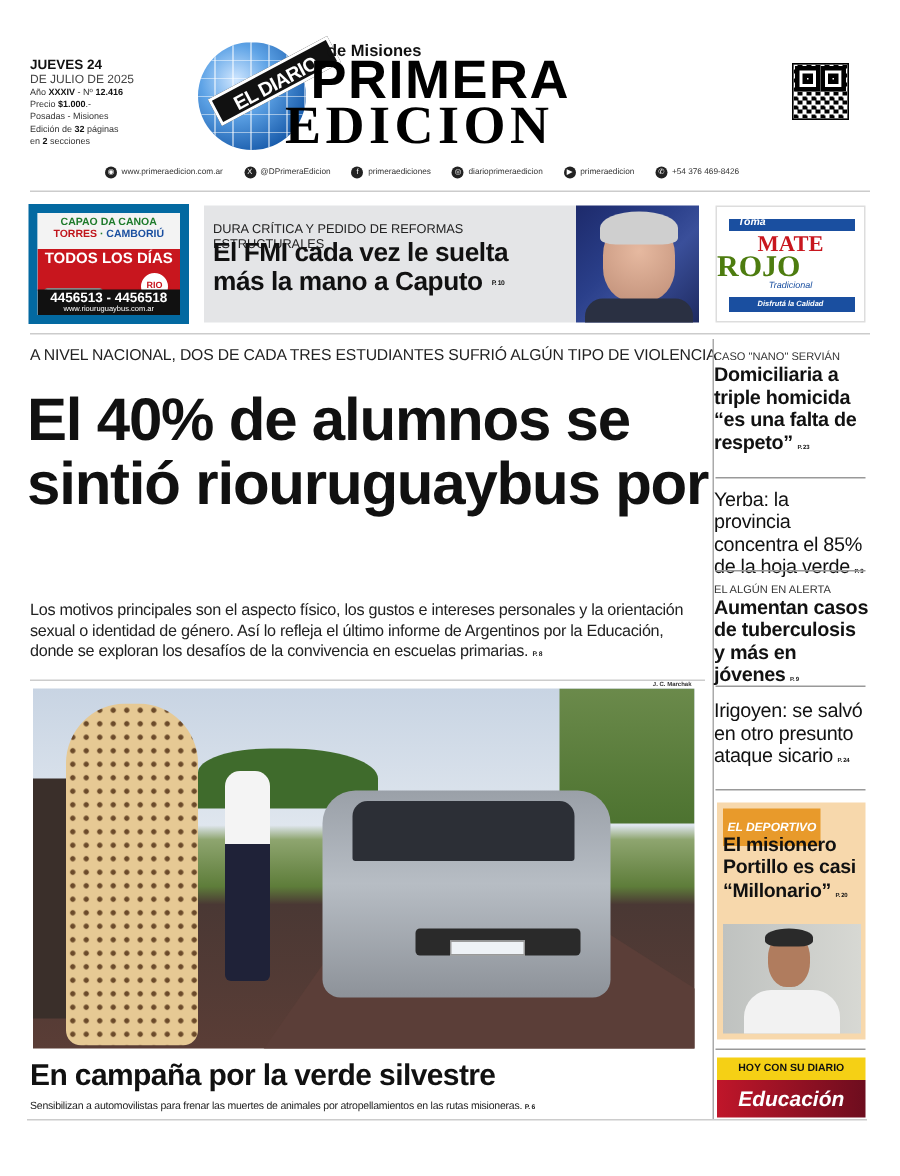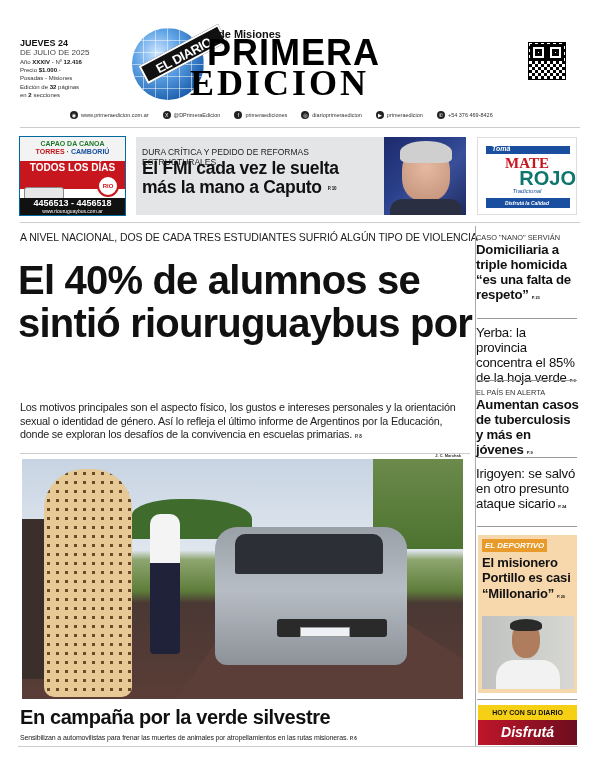--- a/index.html
+++ b/index.html
@@ -19,41 +19,41 @@
 .qr{left:528px;top:42px;width:38px;height:38px;background:
  conic-gradient(from 0deg,#000 25%,#fff 0 50%,#000 0 75%,#fff 0) 0 0/6px 6px;border:1px solid #000}
 .qr::before,.qr::after{content:"";position:absolute;width:11px;height:11px;border:3px solid #000;background:#fff;box-shadow:inset 0 0 0 2px #fff, inset 0 0 0 5px #000}
 .qr::before{left:1px;top:1px}.qr::after{right:1px;top:1px}
 
 .social{left:70px;top:111px;width:480px;display:flex;gap:14px;font-size:5.5px;color:#333;align-items:center}
 .social .it{display:flex;align-items:center;gap:3px}
 .social .ic{width:8px;height:8px;border-radius:50%;background:#222;color:#fff;font-size:5px;line-height:8px;text-align:center}
 .rule{height:1px;background:#ccc}
 
-.ad-bus{left:19px;top:136px;width:107px;height:80px;background:#fff;border:1px solid #0369a1;overflow:hidden}
+.ad-bus{left:19px;top:136px;width:107px;height:80px;background:#fff;border:6px solid #0369a1;overflow:hidden}
 .ad-bus .top{height:24px;background:#f3f3f3;text-align:center;font-size:7px;font-weight:bold;line-height:8px;padding-top:3px;color:#1d7a2a}
 .ad-bus .top span{color:#c0161d}
 .ad-bus .red{height:28px;background:#c8161e;color:#fff;font-weight:bold;font-size:10px;text-align:center;line-height:14px}
 .ad-bus .rio{position:absolute;right:6px;top:38px;width:22px;height:22px;border-radius:50%;background:#fff;border:2px solid #c8161e;color:#c8161e;font-size:6px;font-weight:bold;text-align:center;line-height:18px}
 .ad-bus .bus{position:absolute;left:4px;top:50px;width:40px;height:14px;background:#e6e6e6;border-radius:3px;border:1px solid #888}
 .ad-bus .phone{position:absolute;left:0;right:0;bottom:0;height:17px;background:#111;color:#fff;text-align:center;font-size:9px;font-weight:bold;line-height:10px}
 .ad-bus .phone small{display:block;font-size:5px;line-height:6px;font-weight:normal}
 .fmi{left:136px;top:137px;width:248px;height:78px;background:#e4e5e7}
 .fmi .kick{position:absolute;left:6px;top:10px;font-size:8.5px;color:#222}
 .fmi .head{position:absolute;left:6px;top:22px;font-size:17.5px;font-weight:bold;line-height:19px;color:#111;letter-spacing:-0.3px}
 .fmi .pg{font-size:4.5px;font-weight:bold;margin-left:6px;vertical-align:middle}
 .fmi-photo{left:384px;top:137px;width:82px;height:78px;background:linear-gradient(135deg,#1d2a6b 0%,#2a3f8a 40%,#3a4f9a 60%,#1e2a60 100%);overflow:hidden}
 .fmi-photo .face{position:absolute;left:18px;top:8px;width:48px;height:56px;border-radius:45% 45% 40% 40%;background:radial-gradient(circle at 50% 40%,#e6b9a0,#c08f78);}
 .fmi-photo .hair{position:absolute;left:16px;top:4px;width:52px;height:22px;border-radius:50% 50% 20% 20%;background:#cfcfcf}
 .fmi-photo .suit{position:absolute;left:6px;top:62px;width:72px;height:20px;background:#2a3042;border-radius:12px 12px 0 0}
 .ad-mate{left:477px;top:137px;width:100px;height:78px;border:1px solid #ddd;background:#fff;overflow:hidden}
 .ad-mate .band{position:absolute;left:8px;top:8px;width:84px;height:62px;background:#fff;border-top:8px solid #1a4fa0;border-bottom:10px solid #1a4fa0}
 .ad-mate .toma{position:absolute;left:14px;top:7px;font-size:7px;color:#fff;font-style:italic;font-weight:bold}
 .ad-mate .m1{position:absolute;left:0;right:0;top:18px;text-align:center;font-family:"Liberation Serif",serif;font-weight:bold;color:#c8161e;font-size:15px;line-height:14px}
-.ad-mate .m2{position:absolute;left:0;right:0;top:31px;text-align:right;font-family:Liberation Sans, sans-serif;font-weight:bold;color:#0f766e;font-size:20px;line-height:18px}
+.ad-mate .m2{position:absolute;left:0;right:0;top:31px;text-align:left;font-family:Liberation Serif, serif;font-weight:bold;color:#4d7c0f;font-size:20px;line-height:18px}
 .ad-mate .trad{position:absolute;left:0;right:0;top:50px;text-align:center;font-style:italic;font-size:6px;color:#1a4fa0}
 .ad-mate .disf{position:absolute;left:0;right:0;top:62px;text-align:center;font-size:5px;color:#fff;font-style:italic;font-weight:bold}
 
 .kicker{left:20px;top:231px;font-size:10.5px;color:#222;letter-spacing:-0.1px}
 .headline{left:18px;top:259px;width:455px;font-size:40px;font-weight:bold;line-height:42.5px;letter-spacing:-0.8px;color:#111}
 .lede{left:20px;top:401px;width:450px;font-size:10.8px;line-height:13.6px;color:#222;letter-spacing:-0.2px}
 .lede .pg{font-size:4.5px;font-weight:bold}
 .vrule{left:475px;top:226px;width:1px;height:520px;background:#aaa}
 .photo{left:22px;top:459px;width:441px;height:240px;overflow:hidden;background:linear-gradient(#c8d4e3 0%,#dfe6ee 38%,#8ea56f 42%,#5e7d3a 55%,#4a3834 60%,#5a3d36 100%)}
 .photo .road{position:absolute;left:140px;top:100px;width:320px;height:160px;background:#5b3e38;clip-path:polygon(35% 0,45% 0,100% 70%,100% 100%,0 100%)}
@@ -71,21 +71,21 @@
 .caption-s .pg{font-size:4.5px;font-weight:bold}
 .bottomrule{left:18px;top:746px;width:560px;height:1px;background:#ccc}
 
 .side{left:476px;width:103px}
 .skick{font-size:7.4px;color:#333;line-height:9px}
 .shead{font-size:13.2px;line-height:15px;font-weight:bold;color:#111;letter-spacing:-0.2px}
 .shead.n{font-weight:normal}
 .spg{font-size:4px;font-weight:bold;margin-left:3px}
 .srule{height:1px;background:#999;margin:0}
 .depor{left:478px;top:535px;width:99px;height:158px;background:#f7d8ac}
-.depor .tag{position:absolute;left:4px;top:4px;background:#e89a2b;color:#fff;font-size:8px;font-style:italic;font-weight:bold;padding:1px 3px;line-height:11px}
+.depor .tag{position:absolute;left:4px;top:4px;background:#e89a2b;color:#fff;font-size:8px;font-style:italic;font-weight:bold;padding:7px 3px;line-height:11px}
 .depor .h{position:absolute;left:4px;top:20px;width:94px;font-size:13px;line-height:15.3px;font-weight:bold;color:#111;letter-spacing:-0.2px}
 .depor .ph{position:absolute;left:4px;top:81px;width:92px;height:73px;background:linear-gradient(90deg,#bfc2c0,#d7d8d3);overflow:hidden}
 .depor .ph .head2{position:absolute;left:30px;top:6px;width:28px;height:36px;border-radius:45%;background:#b07c5e}
 .depor .ph .hair2{position:absolute;left:28px;top:3px;width:32px;height:12px;border-radius:50% 50% 30% 30%;background:#2a2a2a}
 .depor .ph .shirt{position:absolute;left:14px;top:44px;width:64px;height:30px;background:#f2f2f2;border-radius:18px 18px 0 0}
 .hoy{left:478px;top:705px;width:99px;height:40px}
 .hoy .y{height:15px;background:#f5d015;color:#111;font-size:7px;font-weight:bold;text-align:center;line-height:15px}
 .hoy .r{height:25px;background:linear-gradient(90deg,#c0162a,#6d0d1e);color:#fff;font-weight:bold;font-size:14px;text-align:center;line-height:25px;font-style:italic}
 </style>
 </head>
@@ -201,21 +201,21 @@
 <div class="abs side" style="top:233px">
   <div class="skick">CASO "NANO" SERVIÁN</div>
   <div class="shead"><span>Domiciliaria a triple homicida “es una falta de respeto”</span><span class="spg">P. 23</span></div>
 </div>
 <div class="abs srule" style="left:477px;top:318px;width:100px"></div>
 <div class="abs side" style="top:325px">
   <div class="shead n"><span>Yerba: la provincia concentra el 85% de la hoja verde</span><span class="spg">P. 3</span></div>
 </div>
 <div class="abs srule" style="left:477px;top:380px;width:100px"></div>
 <div class="abs side" style="top:388px">
-  <div class="skick">EL PAÍS EN ALERTA</div>
+  <div class="skick">EL ALGÚN EN ALERTA</div>
   <div class="shead"><span>Aumentan casos de tuberculosis y más en jóvenes</span><span class="spg">P. 9</span></div>
 </div>
 <div class="abs srule" style="left:477px;top:457px;width:100px"></div>
 <div class="abs side" style="top:466px">
   <div class="shead n"><span>Irigoyen: se salvó en otro presunto ataque sicario</span><span class="spg">P. 24</span></div>
 </div>
 <div class="abs srule" style="left:477px;top:526px;width:100px"></div>
 
 <div class="abs depor">
   <div class="tag">EL DEPORTIVO</div>
@@ -223,14 +223,14 @@
   <div class="ph">
       <div class="shirt"></div>
       <div class="head2"></div>
       <div class="hair2"></div>
     </div>
 </div>
 <div class="abs srule" style="left:477px;top:699px;width:100px"></div>
 
 <div class="abs hoy">
   <div class="y">HOY CON SU DIARIO</div>
-  <div class="r">Disfrutá</div>
+  <div class="r">Educación</div>
 </div>
 
 </body></html>

